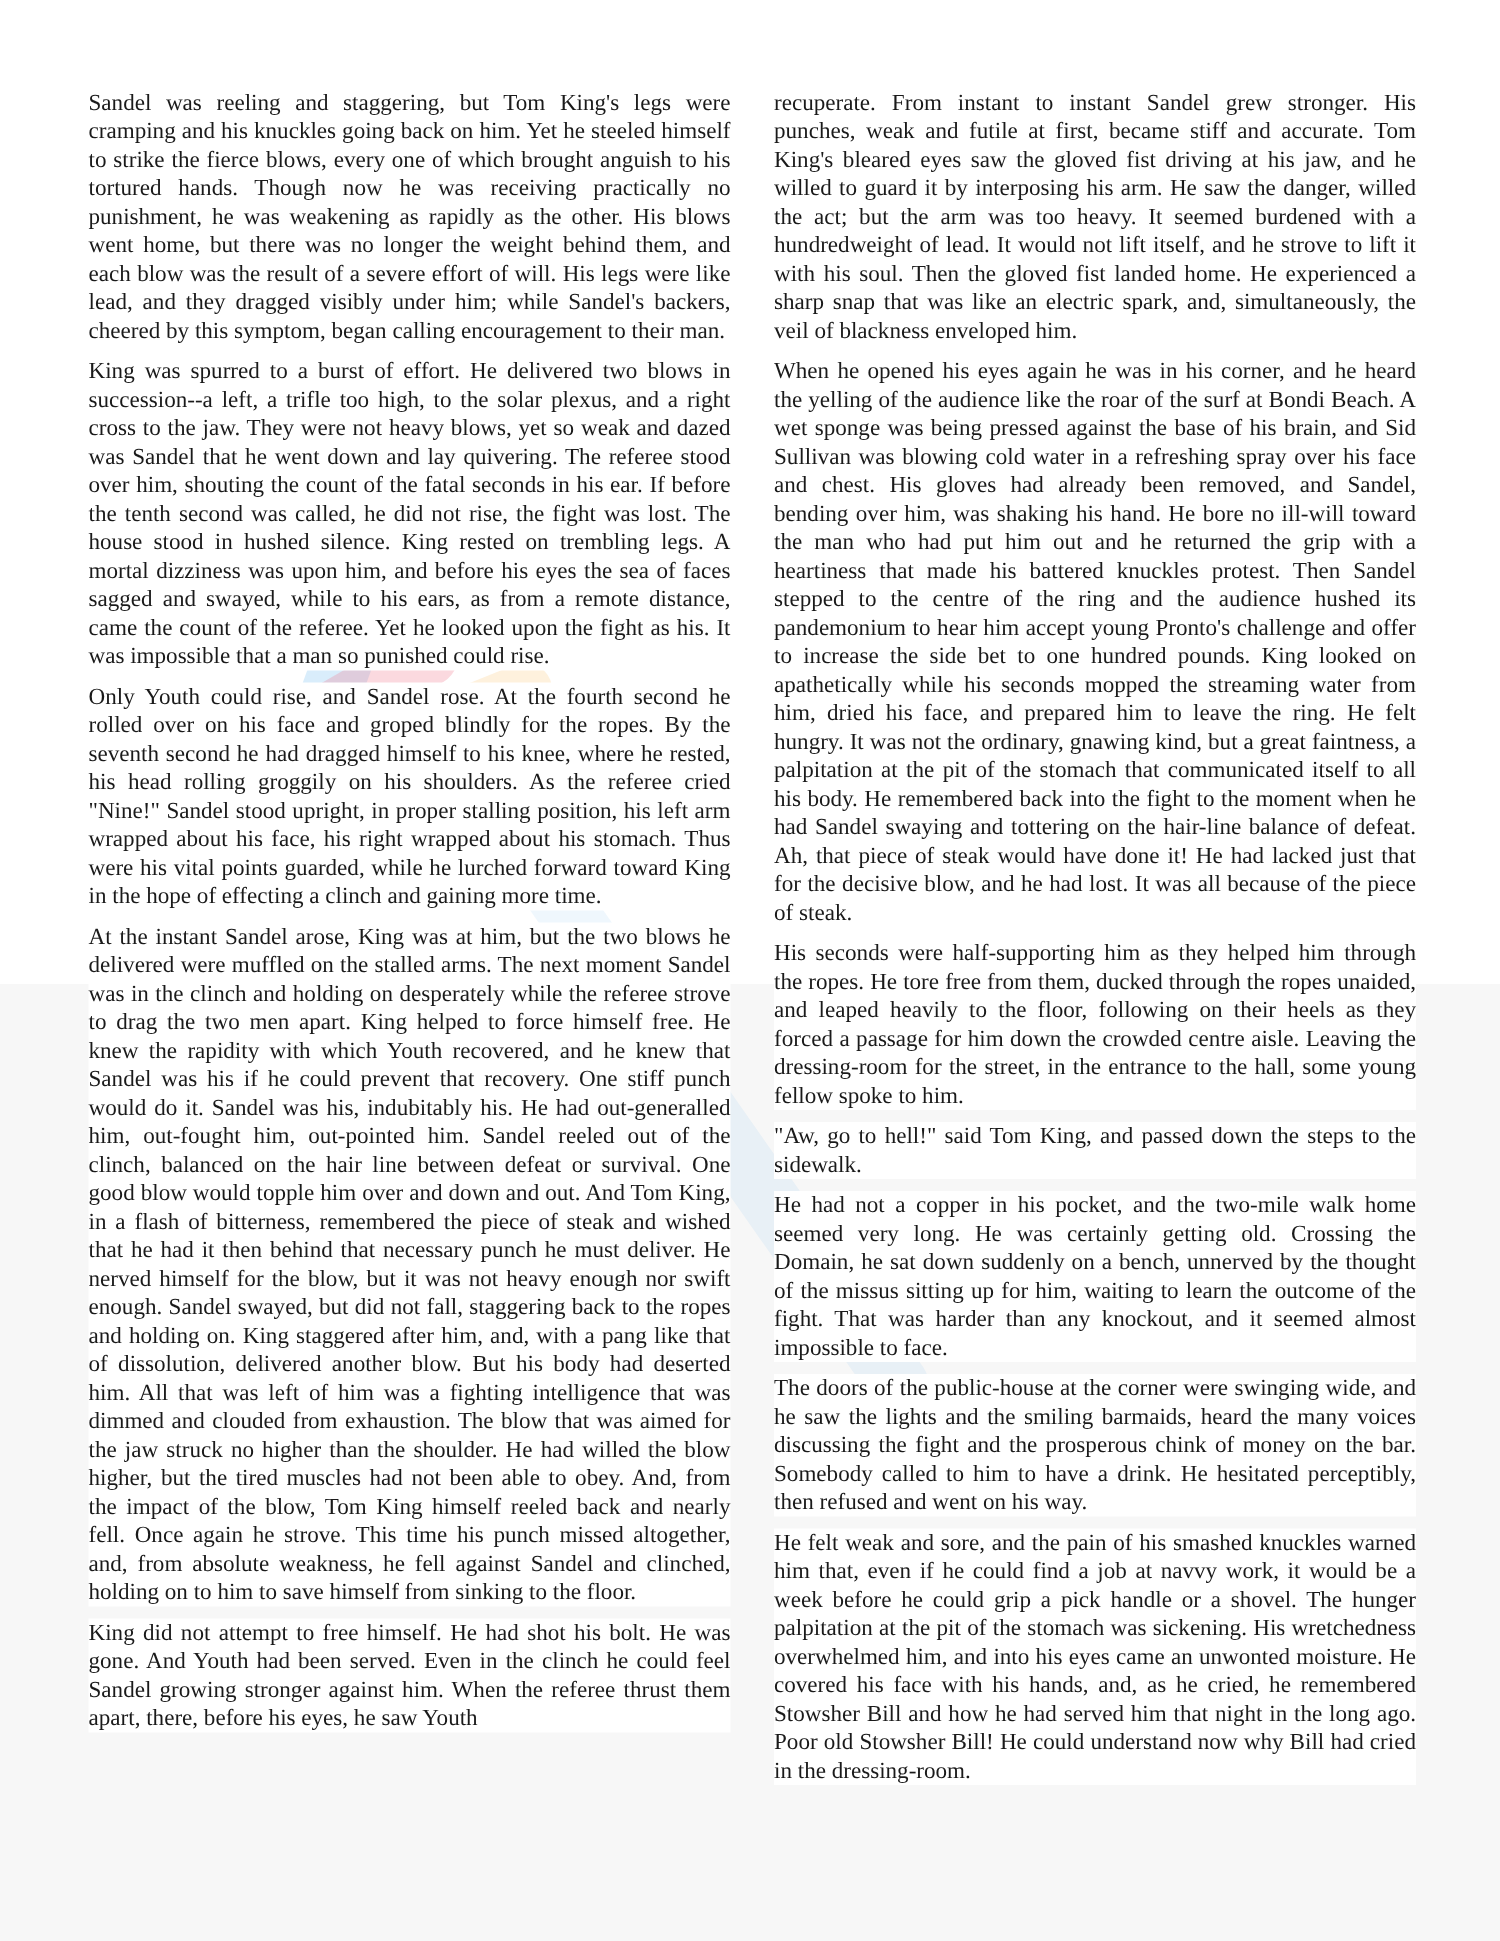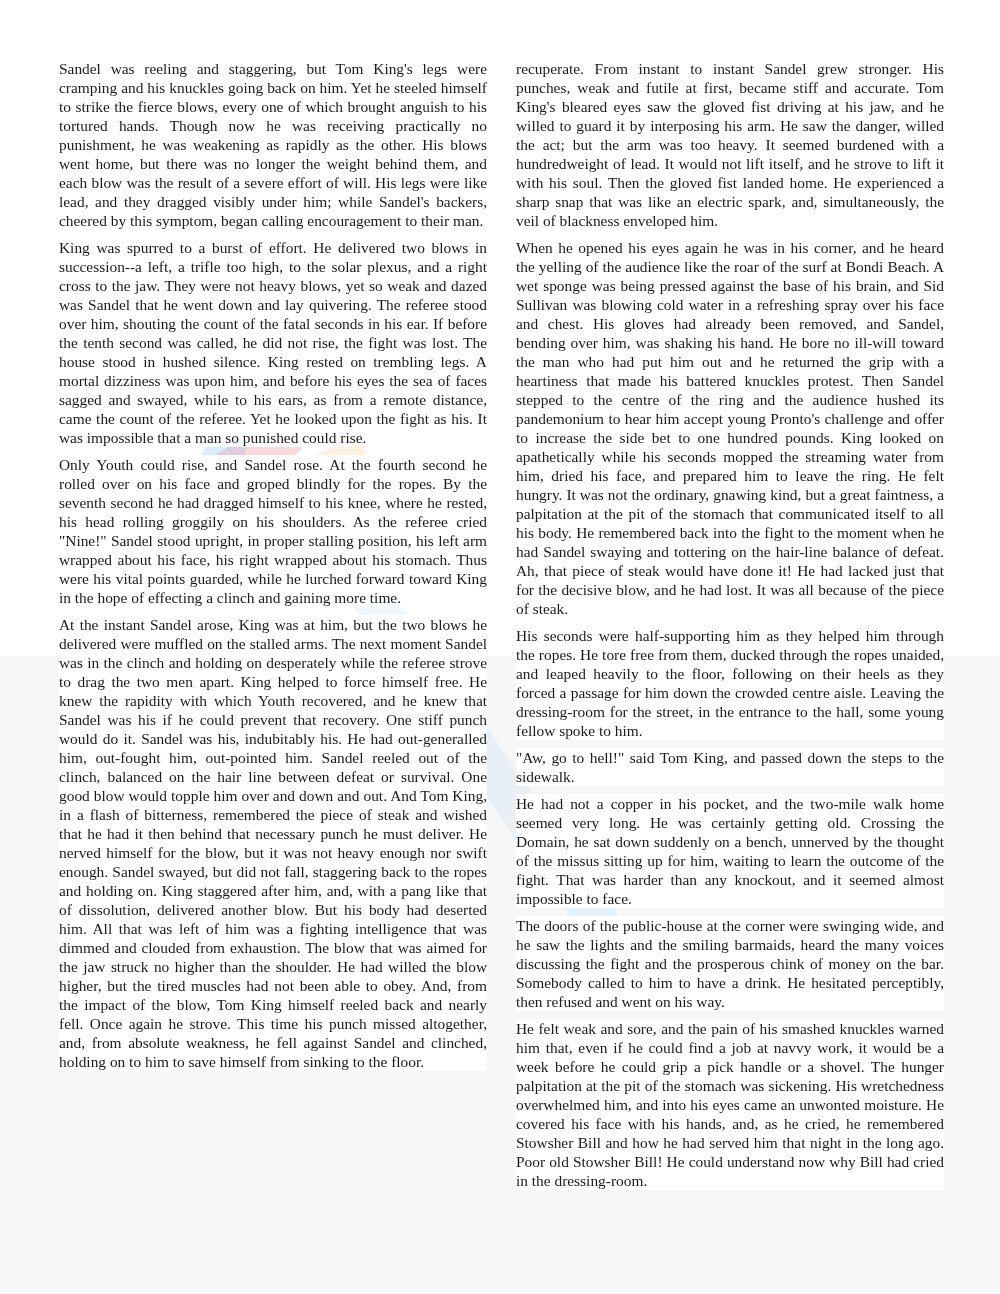--- a/index.html
+++ b/index.html
@@ -64,20 +64,21 @@
   <div class="wm-yellow"></div>
   <div class="wm-stroke"></div>
 </div>
 
 <div class="page">
   <div class="column">
     <p>Sandel was reeling and staggering, but Tom King's legs were cramping and his knuckles going back on him. Yet he steeled himself to strike the fierce blows, every one of which brought anguish to his tortured hands. Though now he was receiving practically no punishment, he was weakening as rapidly as the other. His blows went home, but there was no longer the weight behind them, and each blow was the result of a severe effort of will. His legs were like lead, and they dragged visibly under him; while Sandel's backers, cheered by this symptom, began calling encouragement to their man.</p>
     <p>King was spurred to a burst of effort. He delivered two blows in succession--a left, a trifle too high, to the solar plexus, and a right cross to the jaw. They were not heavy blows, yet so weak and dazed was Sandel that he went down and lay quivering. The referee stood over him, shouting the count of the fatal seconds in his ear. If before the tenth second was called, he did not rise, the fight was lost. The house stood in hushed silence. King rested on trembling legs. A mortal dizziness was upon him, and before his eyes the sea of faces sagged and swayed, while to his ears, as from a remote distance, came the count of the referee. Yet he looked upon the fight as his. It was impossible that a man so punished could rise.</p>
     <p>Only Youth could rise, and Sandel rose. At the fourth second he rolled over on his face and groped blindly for the ropes. By the seventh second he had dragged himself to his knee, where he rested, his head rolling groggily on his shoulders. As the referee cried "Nine!" Sandel stood upright, in proper stalling position, his left arm wrapped about his face, his right wrapped about his stomach. Thus were his vital points guarded, while he lurched forward toward King in the hope of effecting a clinch and gaining more time.</p>
     <p class="lower">At the instant Sandel arose, King was at him, but the two blows he delivered were muffled on the stalled arms. The next moment Sandel was in the clinch and holding on desperately while the referee strove to drag the two men apart. King helped to force himself free. He knew the rapidity with which Youth recovered, and he knew that Sandel was his if he could prevent that recovery. One stiff punch would do it. Sandel was his, indubitably his. He had out-generalled him, out-fought him, out-pointed him. Sandel reeled out of the clinch, balanced on the hair line between defeat or survival. One good blow would topple him over and down and out. And Tom King, in a flash of bitterness, remembered the piece of steak and wished that he had it then behind that necessary punch he must deliver. He nerved himself for the blow, but it was not heavy enough nor swift enough. Sandel swayed, but did not fall, staggering back to the ropes and holding on. King staggered after him, and, with a pang like that of dissolution, delivered another blow. But his body had deserted him. All that was left of him was a fighting intelligence that was dimmed and clouded from exhaustion. The blow that was aimed for the jaw struck no higher than the shoulder. He had willed the blow higher, but the tired muscles had not been able to obey. And, from the impact of the blow, Tom King himself reeled back and nearly fell. Once again he strove. This time his punch missed altogether, and, from absolute weakness, he fell against Sandel and clinched, holding on to him to save himself from sinking to the floor.</p>
+    <p class="lower">King did not attempt to free himself. He had shot his bolt. He was gone. And Youth had been served. Even in the clinch he could feel Sandel growing stronger against him. When the referee thrust them apart, there, before his eyes, he saw Youth</p>
   </div>
   <div class="column">
     <p>recuperate. From instant to instant Sandel grew stronger. His punches, weak and futile at first, became stiff and accurate. Tom King's bleared eyes saw the gloved fist driving at his jaw, and he willed to guard it by interposing his arm. He saw the danger, willed the act; but the arm was too heavy. It seemed burdened with a hundredweight of lead. It would not lift itself, and he strove to lift it with his soul. Then the gloved fist landed home. He experienced a sharp snap that was like an electric spark, and, simultaneously, the veil of blackness enveloped him.</p>
     <p>When he opened his eyes again he was in his corner, and he heard the yelling of the audience like the roar of the surf at Bondi Beach. A wet sponge was being pressed against the base of his brain, and Sid Sullivan was blowing cold water in a refreshing spray over his face and chest. His gloves had already been removed, and Sandel, bending over him, was shaking his hand. He bore no ill-will toward the man who had put him out and he returned the grip with a heartiness that made his battered knuckles protest. Then Sandel stepped to the centre of the ring and the audience hushed its pandemonium to hear him accept young Pronto's challenge and offer to increase the side bet to one hundred pounds. King looked on apathetically while his seconds mopped the streaming water from him, dried his face, and prepared him to leave the ring. He felt hungry. It was not the ordinary, gnawing kind, but a great faintness, a palpitation at the pit of the stomach that communicated itself to all his body. He remembered back into the fight to the moment when he had Sandel swaying and tottering on the hair-line balance of defeat. Ah, that piece of steak would have done it! He had lacked just that for the decisive blow, and he had lost. It was all because of the piece of steak.</p>
     <p>His seconds were half-supporting him as they helped him through the ropes. He tore free from them, ducked through the ropes unaided, and leaped heavily to the floor, following on their heels as they forced a passage for him down the crowded centre aisle. Leaving the dressing-room for the street, in the entrance to the hall, some young fellow spoke to him.</p>
     <p>"Aw, go to hell!" said Tom King, and passed down the steps to the sidewalk.</p>
     <p>He had not a copper in his pocket, and the two-mile walk home seemed very long. He was certainly getting old. Crossing the Domain, he sat down suddenly on a bench, unnerved by the thought of the missus sitting up for him, waiting to learn the outcome of the fight. That was harder than any knockout, and it seemed almost impossible to face.</p>
     <p>The doors of the public-house at the corner were swinging wide, and he saw the lights and the smiling barmaids, heard the many voices discussing the fight and the prosperous chink of money on the bar. Somebody called to him to have a drink. He hesitated perceptibly, then refused and went on his way.</p>
     <p>He felt weak and sore, and the pain of his smashed knuckles warned him that, even if he could find a job at navvy work, it would be a week before he could grip a pick handle or a shovel. The hunger palpitation at the pit of the stomach was sickening. His wretchedness overwhelmed him, and into his eyes came an unwonted moisture. He covered his face with his hands, and, as he cried, he remembered Stowsher Bill and how he had served him that night in the long ago. Poor old Stowsher Bill! He could understand now why Bill had cried in the dressing-room.</p>
   </div>

